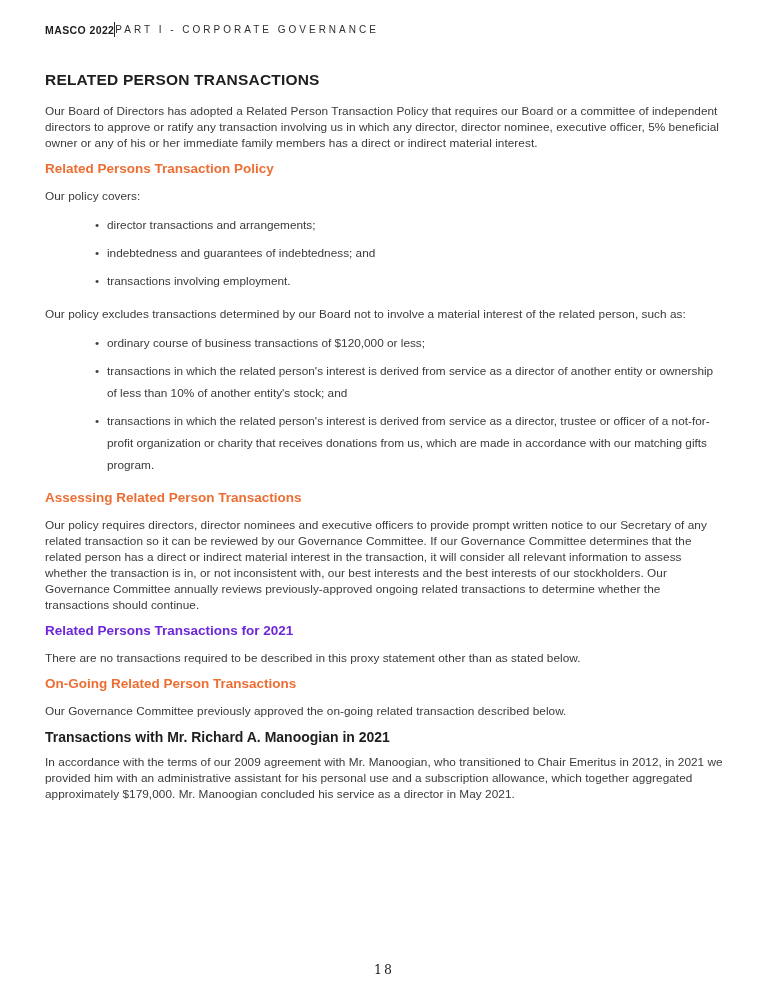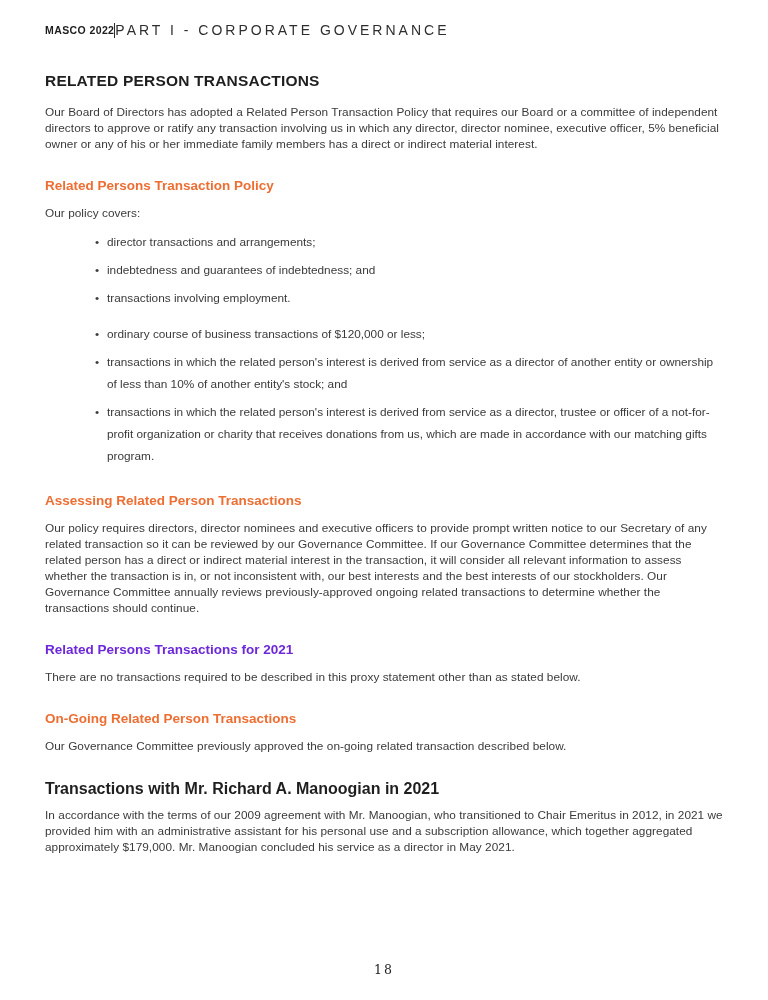--- a/index.html
+++ b/index.html
@@ -29,43 +29,43 @@
     font-weight: 700;
     letter-spacing: 0.4px;
     color: #1c1c1c;
   }
   .header-divider {
     width: 1px;
     height: 15px;
     background: #2b2b2b;
   }
   .header-section {
-    font-size: 14px;
+    font-size: 10px;
     letter-spacing: 3px;
     color: #2e2e2e;
   }
   
   .h1 {
     font-size: 15.5px;
     font-weight: 700;
     letter-spacing: 0.2px;
     color: #1e1e1e;
     margin-bottom: 14px;
   }
   .h2 {
     font-size: 13.5px;
     font-weight: 700;
-    margin-top: 26px;
+    margin-top: 10px;
     margin-bottom: 12px;
   }
   .h3 {
-    font-size: 16px;
+    font-size: 14px;
     font-weight: 700;
     color: #1e1e1e;
-    margin-top: 26px;
+    margin-top: 10px;
     margin-bottom: 9px;
   }
   
   .para {
     font-size: 11.8px;
     line-height: 16px;
     letter-spacing: 0.05px;
     margin-bottom: 7px;
     color: #3a3a3a;
   }
@@ -127,20 +127,21 @@
     <li>
       <span class="bullet">•</span>
       <span>indebtedness and guarantees of indebtedness; and</span>
     </li>
     <li>
       <span class="bullet">•</span>
       <span>transactions involving employment.</span>
     </li>
   </ul>
 
+  <p class="para">Our policy excludes transactions determined by our Board not to involve a material interest of the related person, such as:</p>
 
   <ul class="bullets">
     <li>
       <span class="bullet">•</span>
       <span>ordinary course of business transactions of $120,000 or less;</span>
     </li>
     <li>
       <span class="bullet">•</span>
       <span>transactions in which the related person's interest is derived from service as a director of another entity or ownership of less than 10% of another entity's stock; and</span>
     </li>

